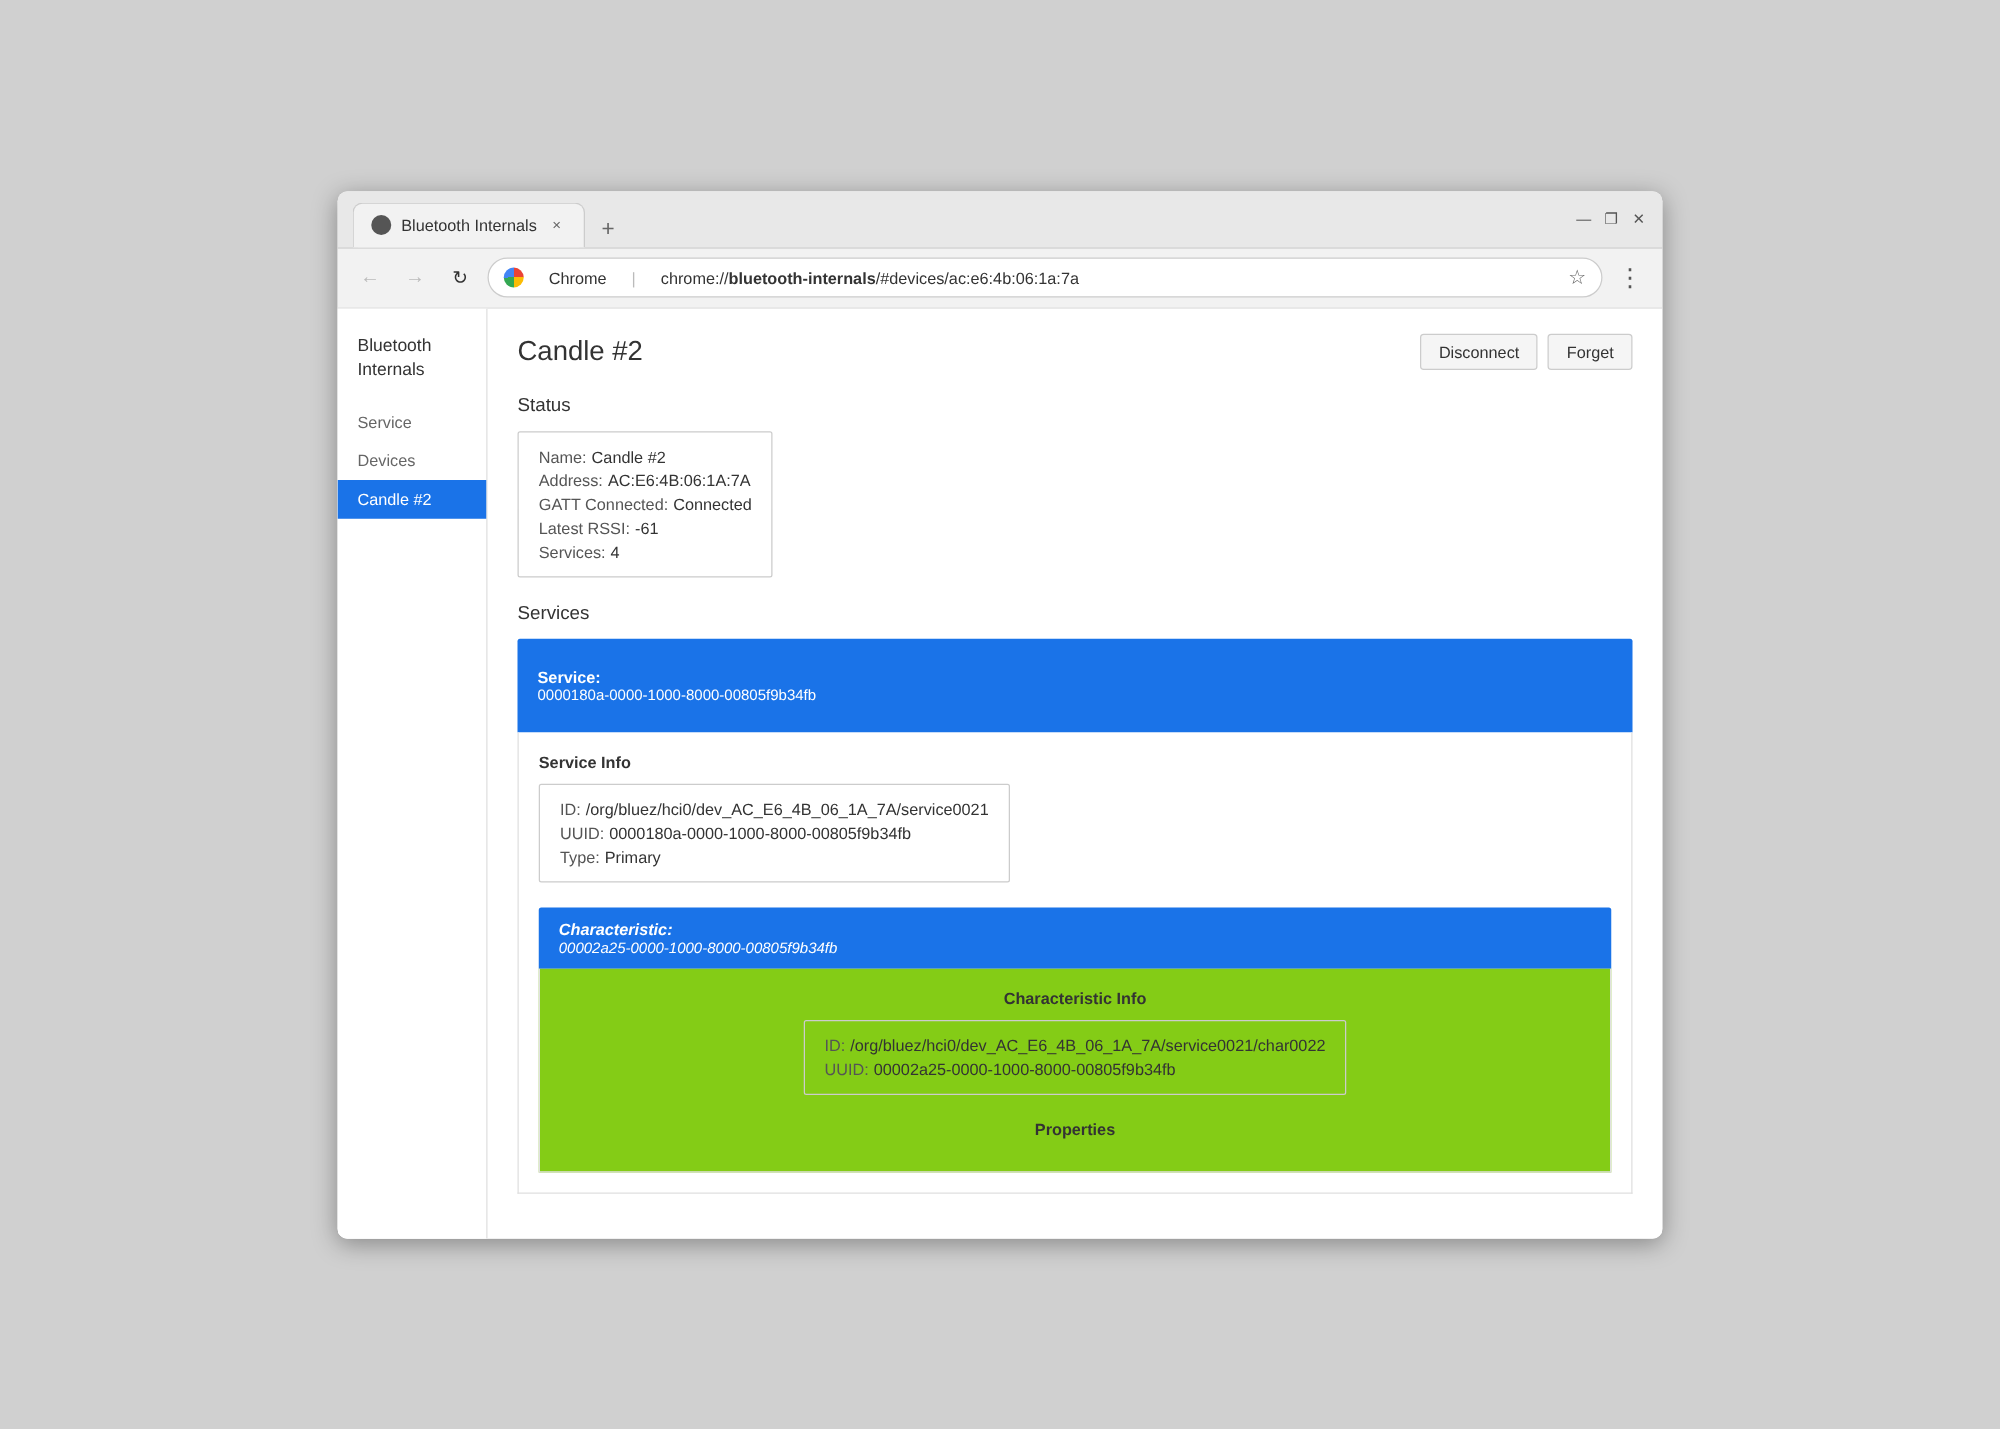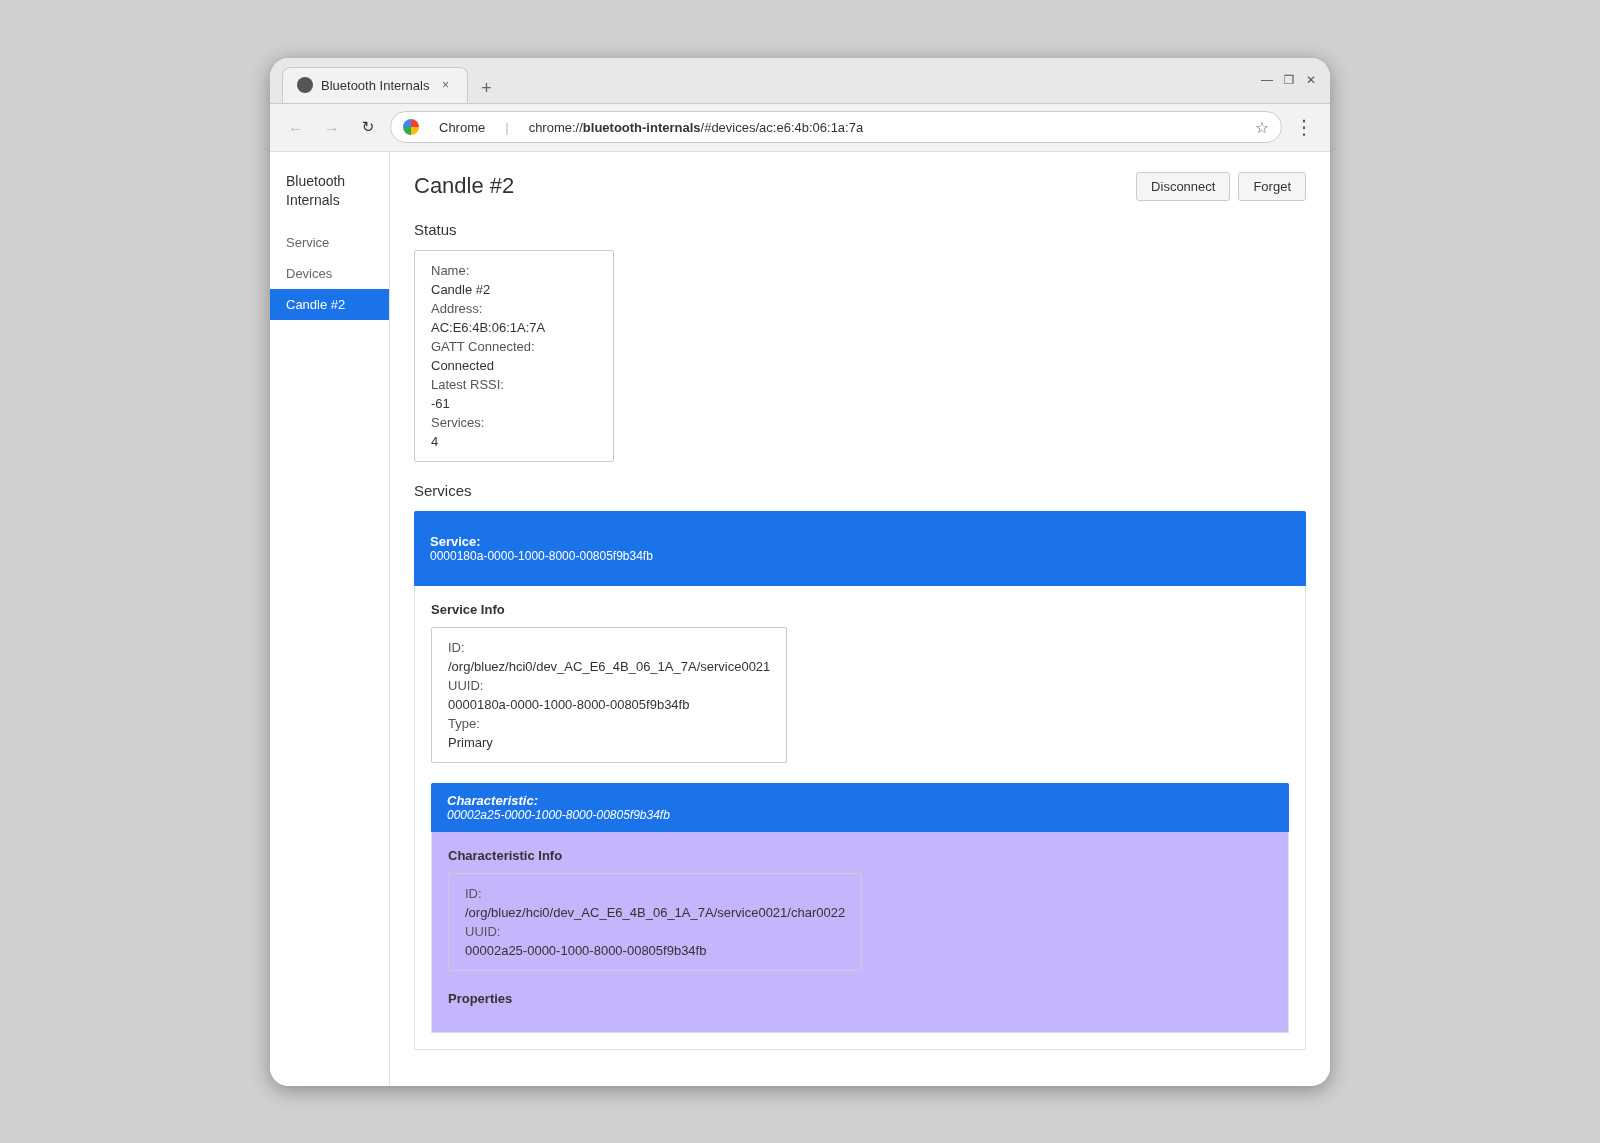--- a/index.html
+++ b/index.html
@@ -7,21 +7,21 @@
       background: #d0d0d0;
       display: flex;
       justify-content: center;
       align-items: center;
       min-height: 100vh;
       font-family: Arial, sans-serif;
     }
     .window {
       width: 1060px;
       background: #f2f2f2;
-      border-radius: 19px;
+      border-radius: 8px;
       box-shadow: 0 4px 20px rgba(0,0,0,0.35);
       overflow: hidden;
     }
     
     .title-bar {
       background: #e8e8e8;
       height: 46px;
       display: flex;
       align-items: center;
       padding: 0 12px;
@@ -246,21 +246,20 @@
       display: inline-block;
       margin-bottom: 20px;
       min-width: 200px;
     }
     .info-row {
       font-size: 13px;
       color: #333;
       margin-bottom: 4px;
       display: flex;
       gap: 4px;
-      flex-direction: column;
     }
     .info-row:last-child { margin-bottom: 0; }
     .info-label { color: #555; }
     .info-value { color: #333; }
     .service-bar {
       background: #1a73e8;
       color: #fff;
       padding: 23px 16px;
       margin-bottom: 0;
       border-radius: 2px 2px 0 0;
@@ -293,24 +292,25 @@
       font-style: italic;
     }
     .char-bar-title {
       font-size: 13px;
       font-weight: bold;
     }
     .char-bar-uuid {
       font-size: 12px;
     }
     .char-content {
-      background: #c4b5fd;
+      background: #84cc16;
       border: 1px solid #e0e0e0;
       border-top: none;
       padding: 16px;
+      text-align: center;
     }
     .char-info-title {
       font-size: 13px;
       font-weight: bold;
       color: #333;
       margin-bottom: 10px;
     }
     .service-section {
       margin-bottom: 4px;
     }

